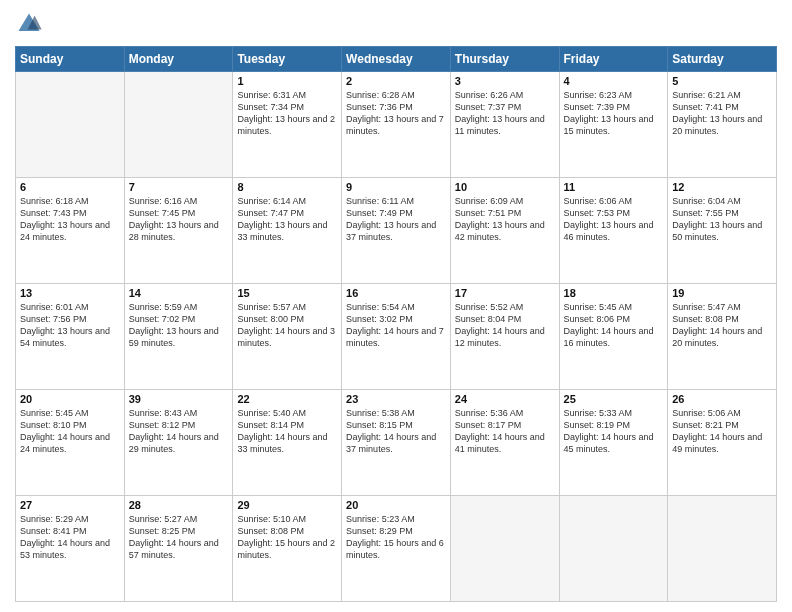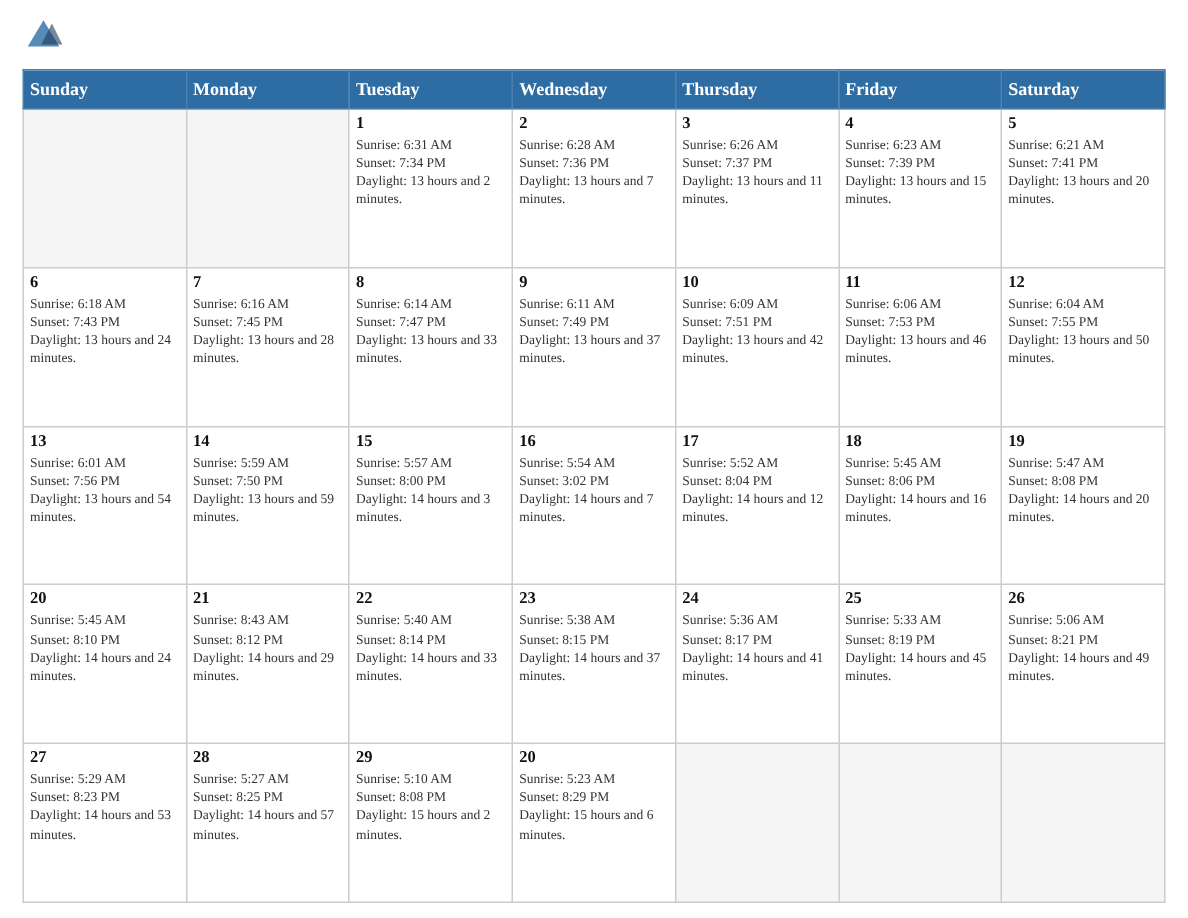--- a/index.html
+++ b/index.html
@@ -44,21 +44,20 @@
       font-size: 14px;
       color: #333;
       font-weight: normal;
     }
     .calendar {
       flex: 1;
       border: 1px solid #ccc;
       border-collapse: collapse;
       width: 100%;
       table-layout: fixed;
-      font-family: Liberation Serif, serif;
     }
     .calendar th {
       background: #2e6da4;
       color: #fff;
       font-size: 12px;
       font-weight: bold;
       padding: 5px 4px;
       text-align: left;
       border: 1px solid #4a80b0;
     }
@@ -205,21 +204,21 @@
         <tr class="week-row">
           <td>
             <div class="day-num">13</div>
             <div class="day-info">Sunrise: 6:01 AM</div>
             <div class="day-info">Sunset: 7:56 PM</div>
             <div class="day-info">Daylight: 13 hours and 54 minutes.</div>
           </td>
           <td>
             <div class="day-num">14</div>
             <div class="day-info">Sunrise: 5:59 AM</div>
-            <div class="day-info">Sunset: 7:50 PM</div>
+            <div class="day-info">Sunset: 7:02 PM</div>
             <div class="day-info">Daylight: 13 hours and 59 minutes.</div>
           </td>
           <td>
             <div class="day-num">15</div>
             <div class="day-info">Sunrise: 5:57 AM</div>
             <div class="day-info">Sunset: 8:00 PM</div>
             <div class="day-info">Daylight: 14 hours and 3 minutes.</div>
           </td>
           <td>
             <div class="day-num">16</div>
@@ -247,21 +246,21 @@
           </td>
         </tr>
         <tr class="week-row">
           <td>
             <div class="day-num">20</div>
             <div class="day-info">Sunrise: 5:45 AM</div>
             <div class="day-info">Sunset: 8:10 PM</div>
             <div class="day-info">Daylight: 14 hours and 24 minutes.</div>
           </td>
           <td>
-            <div class="day-num">21</div>
+            <div class="day-num">39</div>
             <div class="day-info">Sunrise: 8:43 AM</div>
             <div class="day-info">Sunset: 8:12 PM</div>
             <div class="day-info">Daylight: 14 hours and 29 minutes.</div>
           </td>
           <td>
             <div class="day-num">22</div>
             <div class="day-info">Sunrise: 5:40 AM</div>
             <div class="day-info">Sunset: 8:14 PM</div>
             <div class="day-info">Daylight: 14 hours and 33 minutes.</div>
           </td>
@@ -287,21 +286,21 @@
             <div class="day-num">26</div>
             <div class="day-info">Sunrise: 5:06 AM</div>
             <div class="day-info">Sunset: 8:21 PM</div>
             <div class="day-info">Daylight: 14 hours and 49 minutes.</div>
           </td>
         </tr>
         <tr class="week-row">
           <td>
             <div class="day-num">27</div>
             <div class="day-info">Sunrise: 5:29 AM</div>
-            <div class="day-info">Sunset: 8:23 PM</div>
+            <div class="day-info">Sunset: 8:41 PM</div>
             <div class="day-info">Daylight: 14 hours and 53 minutes.</div>
           </td>
           <td>
             <div class="day-num">28</div>
             <div class="day-info">Sunrise: 5:27 AM</div>
             <div class="day-info">Sunset: 8:25 PM</div>
             <div class="day-info">Daylight: 14 hours and 57 minutes.</div>
           </td>
           <td>
             <div class="day-num">29</div>

